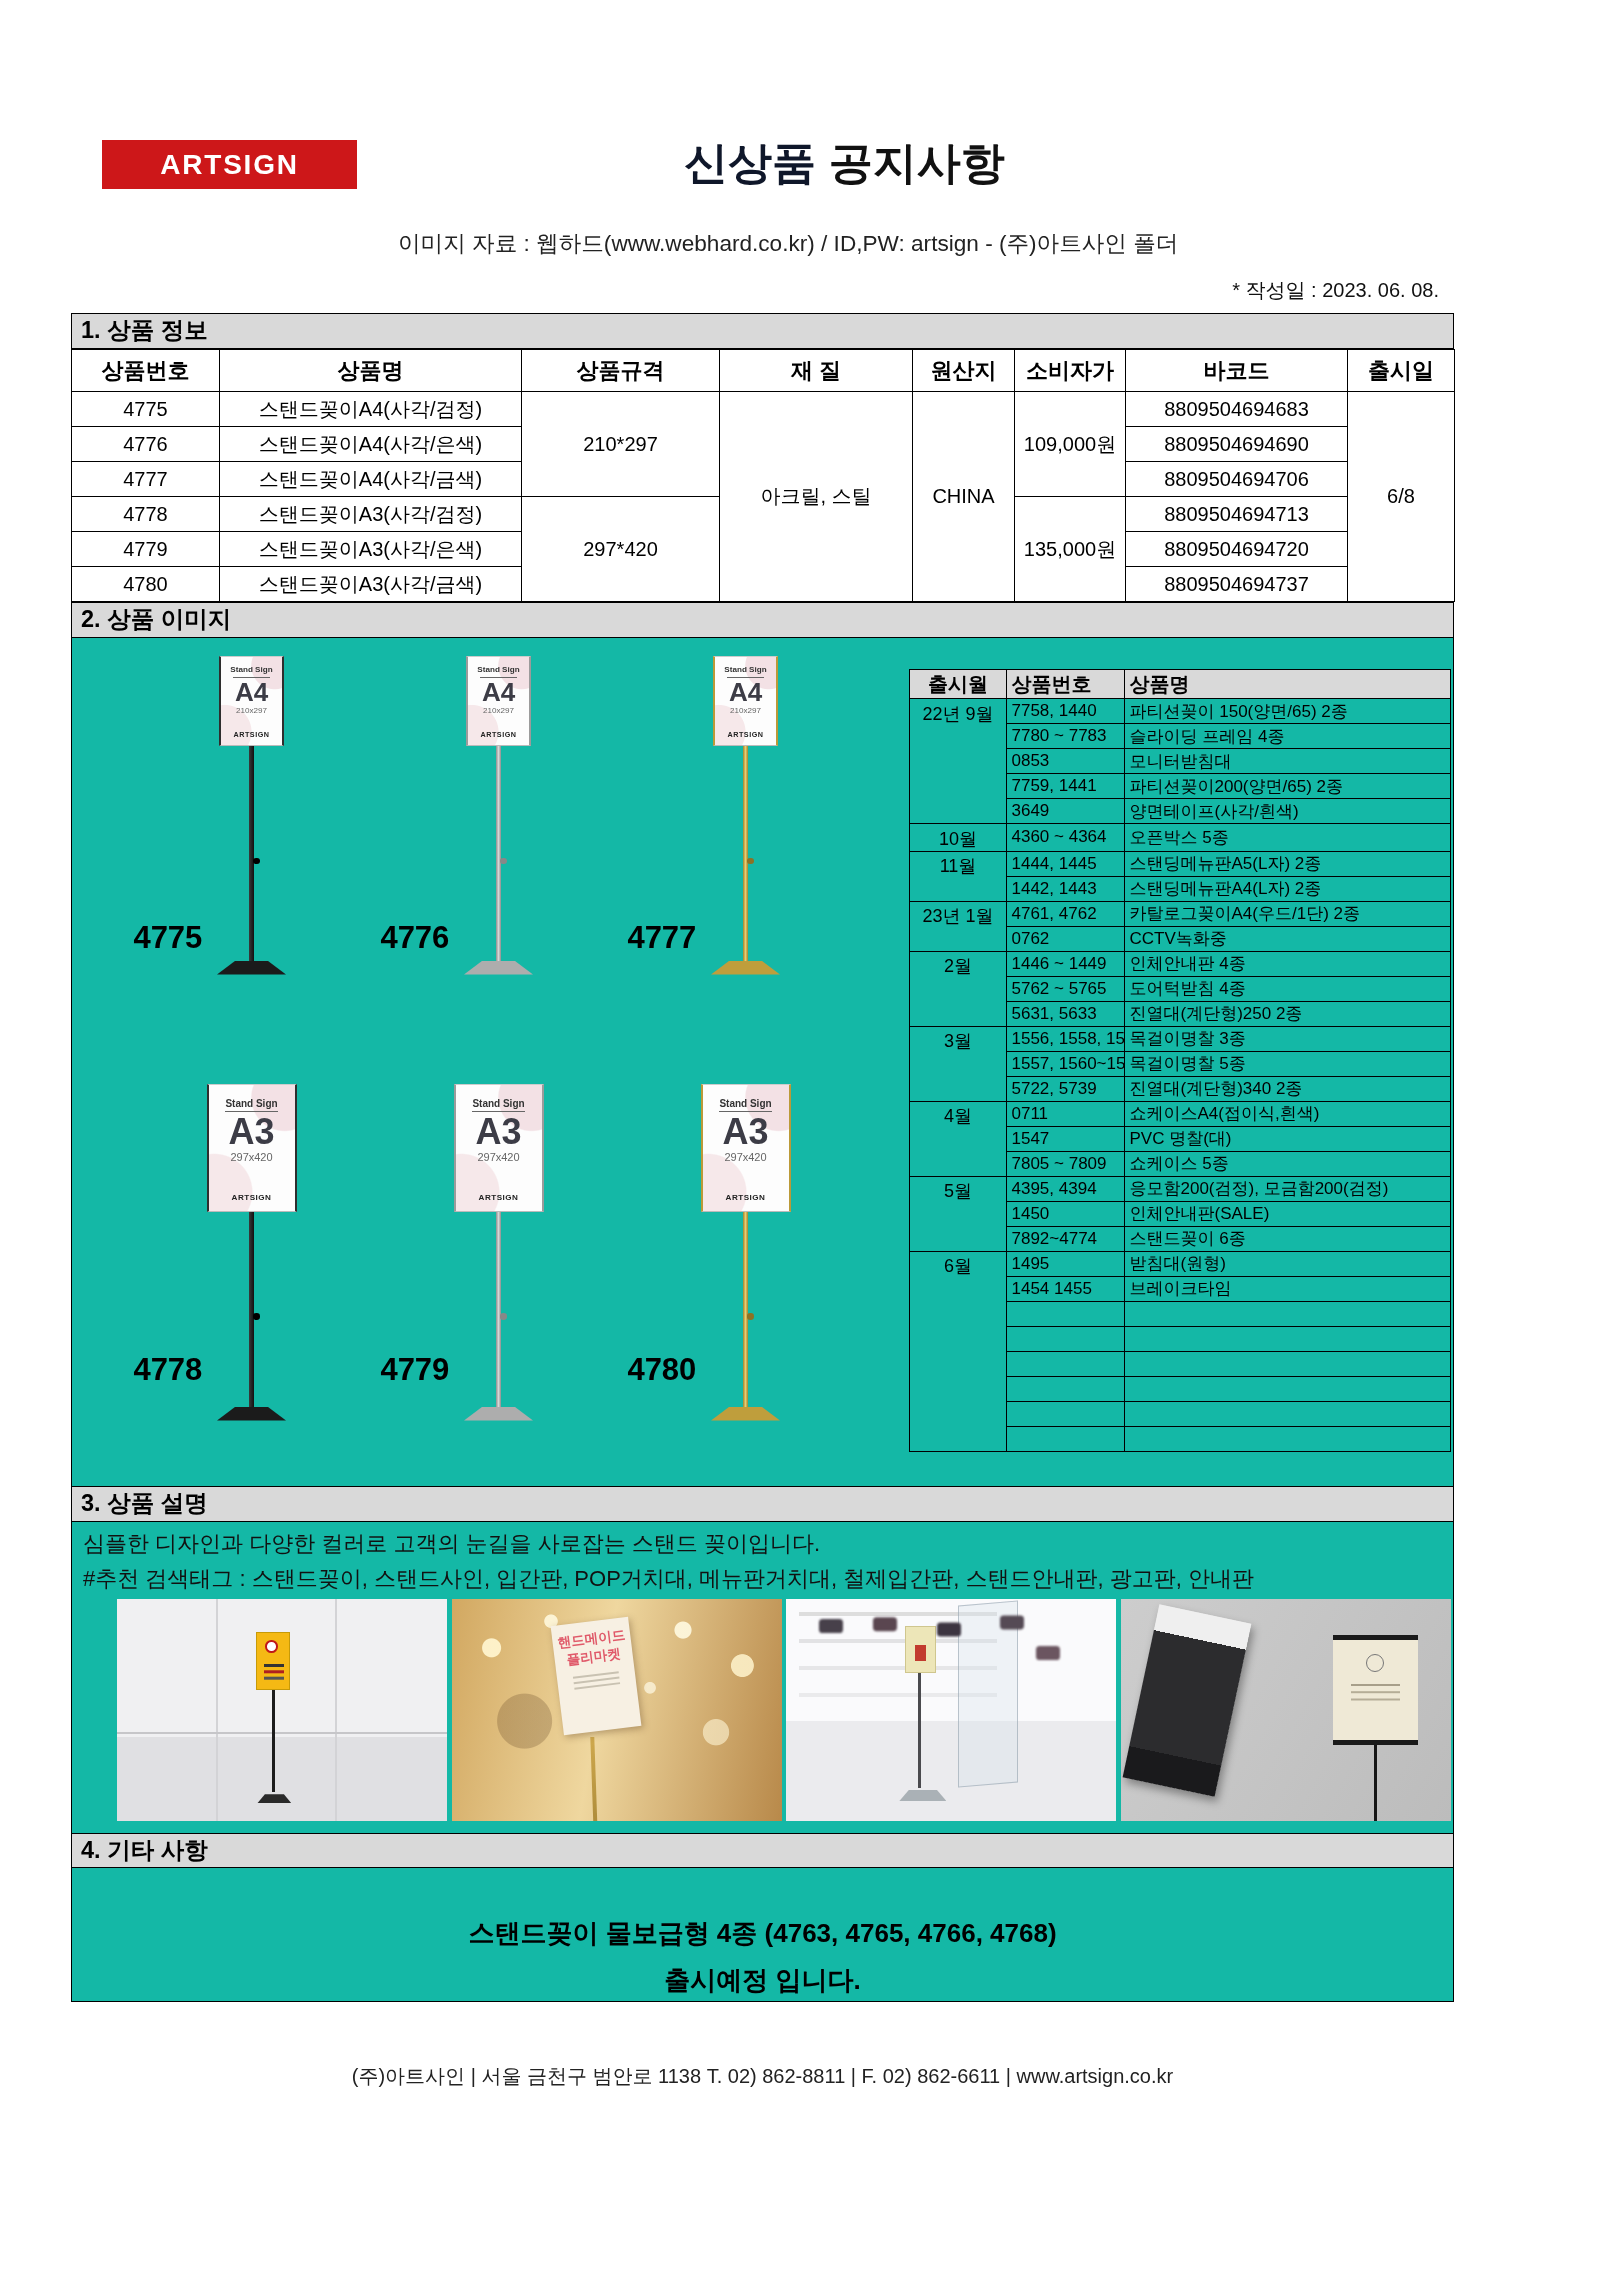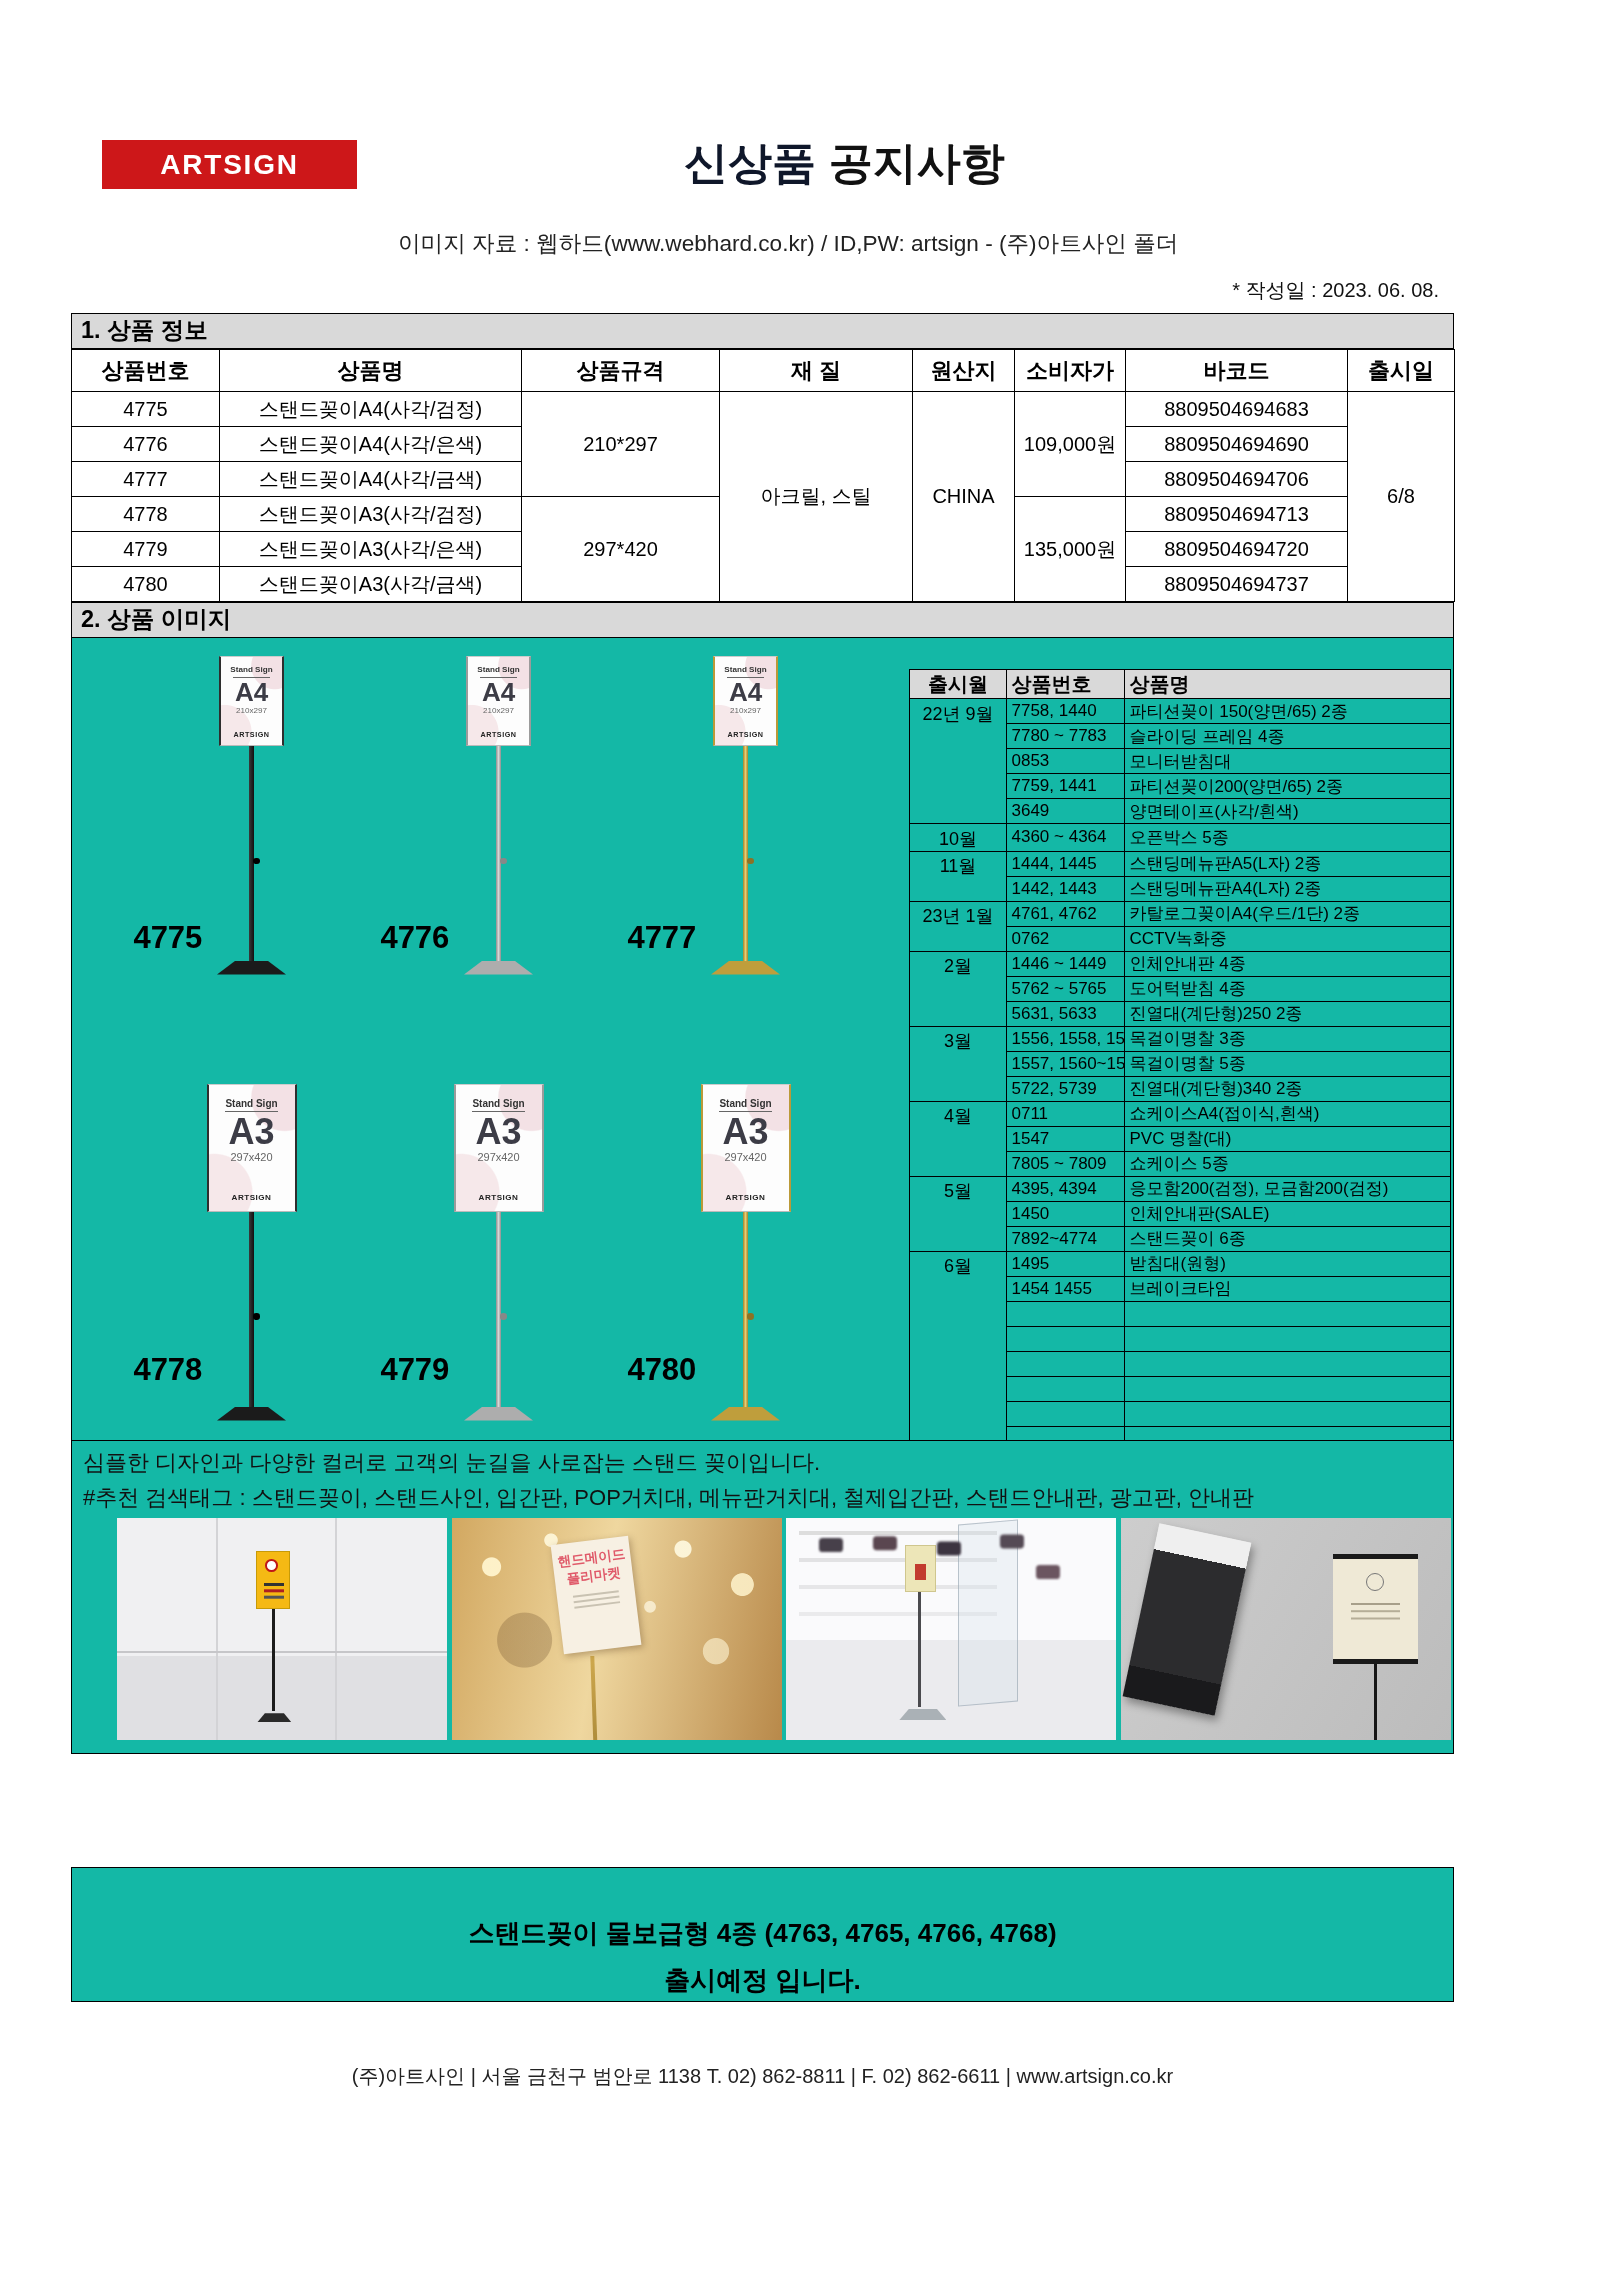--- a/index.html
+++ b/index.html
@@ -17,21 +17,21 @@
   .datenote{position:absolute;right:176px;top:277px;font-size:20px;color:#111;}
 
   
   .bar{position:absolute;left:71px;width:1383px;height:36px;background:#d9d9d9;border:1.8px solid #000;
        font-size:23.5px;font-weight:bold;line-height:33px;padding-left:9px;}
   .box{position:absolute;left:71px;width:1383px;background:#14b8a6;border:1.8px solid #000;}
   .sec1bar{top:313px;}
   .sec2bar{top:602px;}
   .sec2box{top:637px;height:851px;}
   .sec3bar{top:1486px;}
-  .sec3box{top:1440px;height:314px;padding-left:12px;}
+  .sec3box{top:1521px;height:314px;padding-left:12px;}
   .sec4bar{top:1833px;}
   .sec4box{top:1867px;height:135px;}
 
   
   table{border-collapse:collapse;}
   .t1{position:absolute;left:71px;top:349px;width:1383px;table-layout:fixed;}
   .t1 th,.t1 td{border:0.9px solid #000;text-align:center;vertical-align:middle;padding:0 1.8px;overflow:hidden;}
   .t1{border:1.8px solid #000;}
   .t1 th{height:42px;font-size:22px;font-weight:bold;border-bottom:1.8px solid #000;}
   .t1 td{height:35px;font-size:20px;}
@@ -486,20 +486,21 @@
         <div class="p3-base"></div>
       </div>
       <div class="photo p4">
         <div class="p4-board"></div>
         <div class="p4-menu"></div>
         <div class="p4-pole"></div>
       </div>
     </div>
   </div>
 
+  <div class="bar sec4bar">4. 기타 사항</div>
   <div class="box sec4box">
     <div class="other">
       <div>스탠드꽂이 물보급형 4종 (4763, 4765, 4766, 4768)</div>
       <div>출시예정 입니다.</div>
     </div>
   </div>
 
   <div class="footer">(주)아트사인  |  서울 금천구 범안로 1138    T. 02) 862-8811  |  F. 02) 862-6611  |  www.artsign.co.kr</div>
 </div>
 

